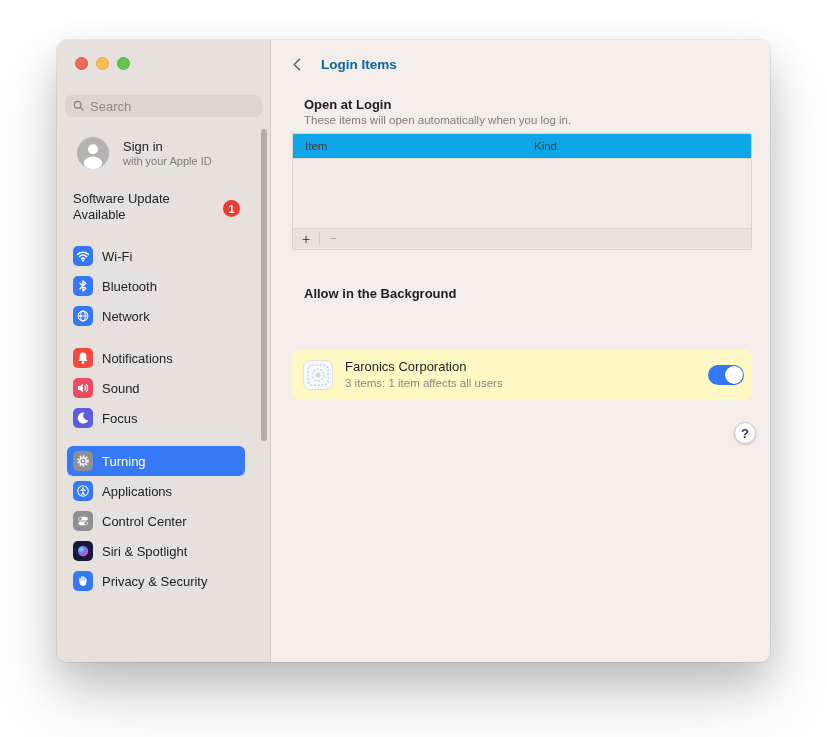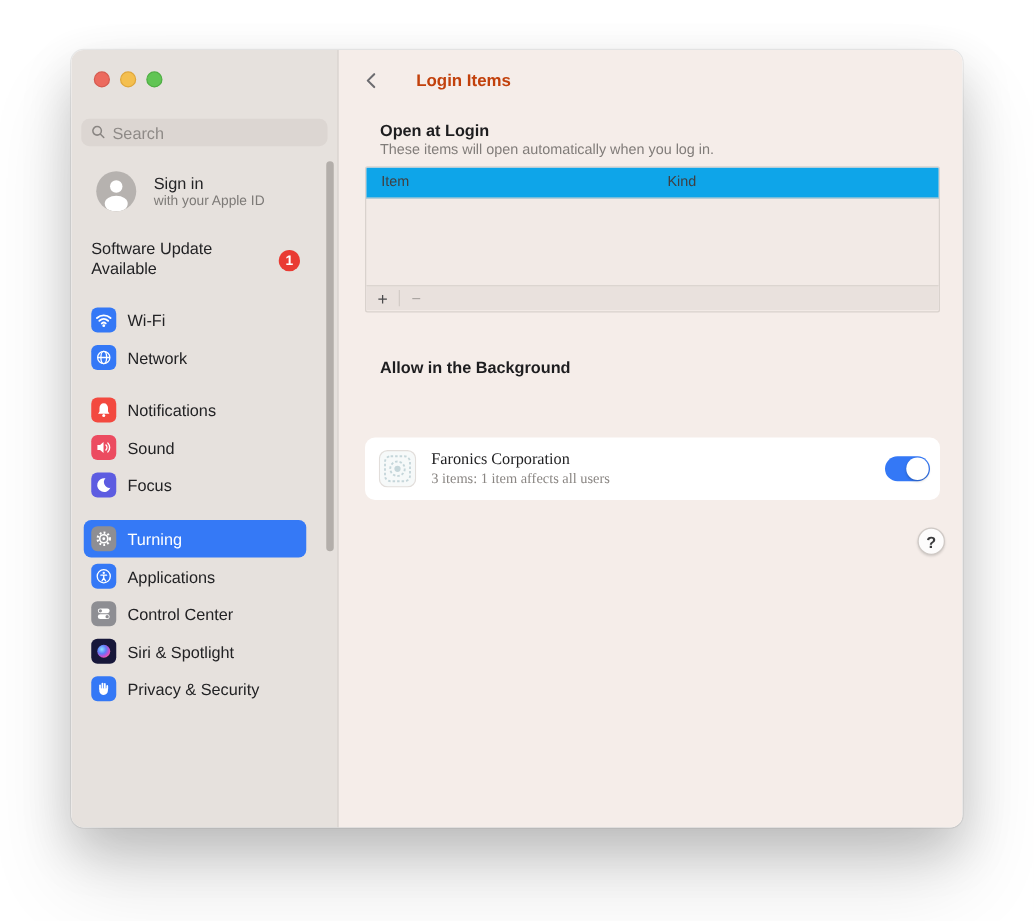--- a/index.html
+++ b/index.html
@@ -49,41 +49,41 @@
   .ic.violet { background:#4d52d8; } .ic.gray   { background:#8e8e93; }
   .ic.black  { background:#1d1d1f; } .ic.dark   { background:#17173a; }
 
   .sb-scroll { position:absolute; left:204px; top:89px; width:6px; height:312px;
     border-radius:3px; background:rgba(110,104,100,0.42); }
 
   
   .main { position:relative; flex:1; background:#f5ede9; }
   .back-btn { position:absolute; left:14px; top:12px; width:24px; height:24px;
     display:grid; place-items:center; }
-  .pane-title { position:absolute; left:50px; top:17px; font-size:13.5px; font-weight:700; color:#c2410c;margin-left:12px; }
+  .pane-title { position:absolute; left:50px; top:17px; font-size:13.5px; font-weight:700; color:#0369a1; }
 
   .h1 { position:absolute; left:33px; font-size:13px; font-weight:700; color:#1d1d1f; }
   .desc { position:absolute; left:33px; font-size:11.5px; color:#807c79; line-height:15.4px; }
 
   .table { position:absolute; left:21px; top:93px; width:460px; height:117px;
     border:1px solid #d9d2cd; border-radius:2px; background:#f2eae6; overflow:hidden; }
   .thead { height:25px; background:#0ea5e9; border-bottom:1px solid #dcd5d0;
     position:relative; display:flex; align-items:center;text-align:right; }
   .th { font-size:11.5px; color:#403f41; }
   .th.item { padding-left:12px; }
   .th.kind { position:absolute; left:241px; }
   .tbody { height:69px; }
   .tfoot { height:20px; background:#e9e1dd; border-top:1px solid #dcd5d0;
     display:flex; align-items:center; }
   .tool { width:26px; height:20px; display:grid; place-items:center; font-size:14px; color:#4a4a4c; }
   .tool.minus { color:#aba6a2; font-size:13px; }
   .vdiv { width:1px; height:13px; background:#d3ccc7; }
 
   .bg-row { position:absolute; left:21px; top:310px; width:460px; height:50px;
-    background:#ffffff; border-radius:8px;font-family:Liberation Serif, serif; }
+    background:#fef9c3; border-radius:8px; }
   .app-ic { position:absolute; left:11px; top:10px; width:30px; height:30px; }
   .bg-row .name { position:absolute; left:53px; top:9px; font-size:13px; color:#1f1f21; }
   .bg-row .detail { position:absolute; left:53px; top:27px; font-size:11.5px; color:#8a8683; }
 
   .toggle { position:absolute; right:8px; top:15px; width:36px; height:20px;
     border-radius:10px; background:#3478f6; }
   .toggle .knob { position:absolute; right:1px; top:1px; width:18px; height:18px;
     border-radius:50%; background:#ffffff; box-shadow:0 1px 2px rgba(0,0,0,0.25); }
 
   .help { position:absolute; left:463px; top:382px; width:22px; height:22px; border-radius:50%;
@@ -138,20 +138,28 @@
             <svg viewBox="0 0 16 16" width="14" height="14">
                 <g fill="none" stroke="#fff" stroke-width="1.7" stroke-linecap="round">
                   <path d="M1.8 6.2 C5.4 3 10.6 3 14.2 6.2"></path>
                   <path d="M4 8.7 C6.4 6.6 9.6 6.6 12 8.7"></path>
                   <path d="M6.2 11.1 C7.3 10.2 8.7 10.2 9.8 11.1"></path>
                 </g>
                 <circle cx="8" cy="13.2" r="1.3" fill="#fff"></circle>
               </svg>
           </span>
           <span class="lbl">Wi-Fi</span>
+        </div>
+        <div class="item">
+          <span class="ic blue">
+            <svg viewBox="0 0 16 16" width="14" height="14">
+                <path d="M4.6 4.8 L11.2 10.9 L7.9 13.8 L7.9 2.2 L11.2 5.1 L4.6 11.2" fill="none" stroke="#fff" stroke-width="1.5" stroke-linecap="round" stroke-linejoin="round"></path>
+              </svg>
+          </span>
+          <span class="lbl">Bluetooth</span>
         </div>
         <div class="item">
           <span class="ic blue">
             <svg viewBox="0 0 16 16" width="14" height="14">
                 <g fill="none" stroke="#fff" stroke-width="1.2">
                   <circle cx="8" cy="8" r="5.6"></circle>
                   <ellipse cx="8" cy="8" rx="2.6" ry="5.6"></ellipse>
                   <path d="M2.4 8 H13.6"></path>
                 </g>
               </svg>

